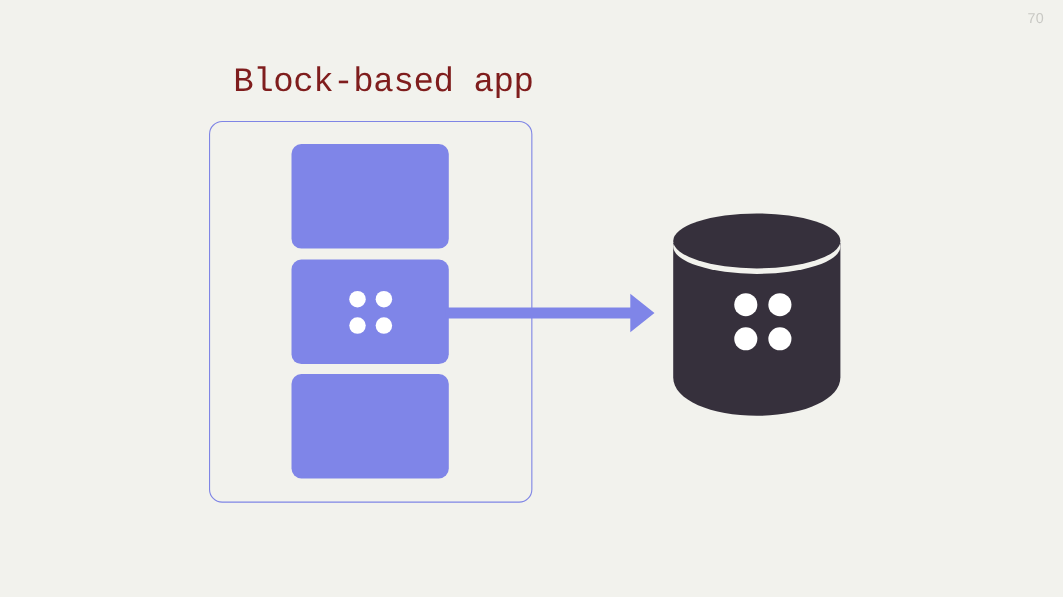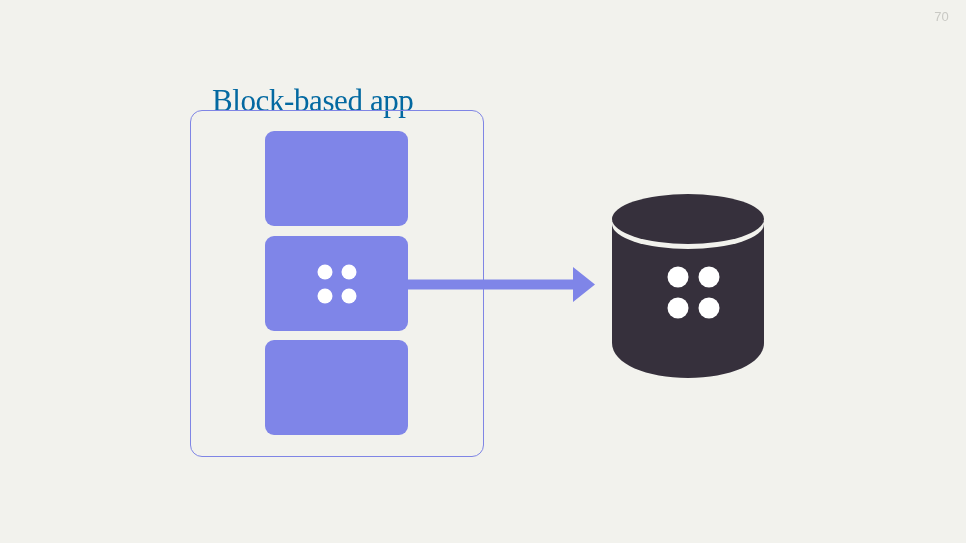--- a/index.html
+++ b/index.html
@@ -29,27 +29,26 @@
     right: 17px;
     font-size: 13px;
     color: #c9c9c4;
     letter-spacing: 0.2px;
     font-family: "Liberation Sans", sans-serif;
   }
 
   
   .heading {
     position: absolute;
-    font-family: Liberation Serif, serif;
+    font-family: Liberation Mono, monospace;
     font-size: 31px;
     font-weight: 500;
-    color: #0369a1;
+    color: #7f1d1d;
     letter-spacing: -0.4px;
     white-space: nowrap;
-    margin-top: 25px;
   }
   .heading-app {
     left: 212px;
     top: 58px;
   }
   .heading-store {
     left: 568px;
     top: 126px;
   }
 

